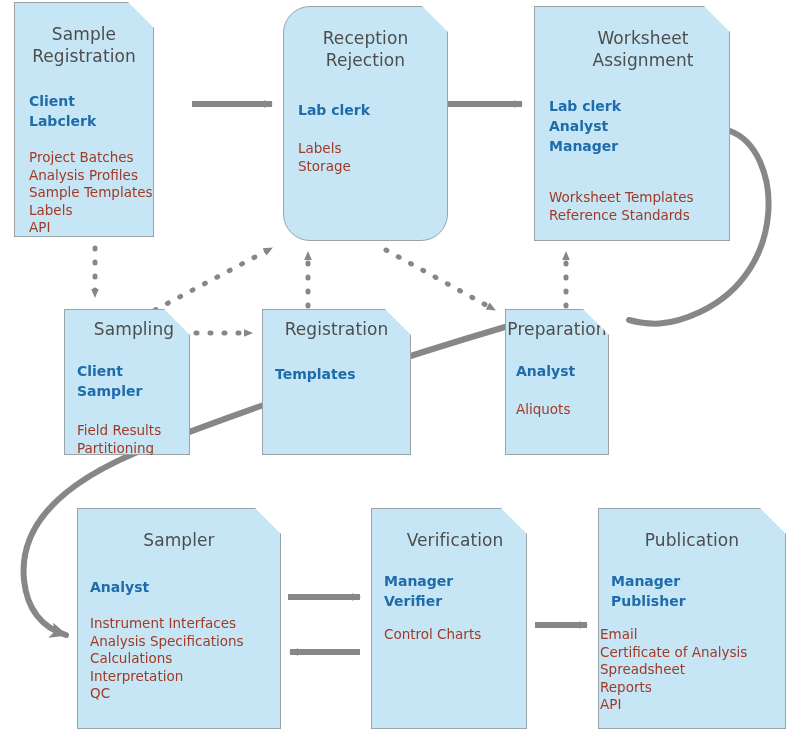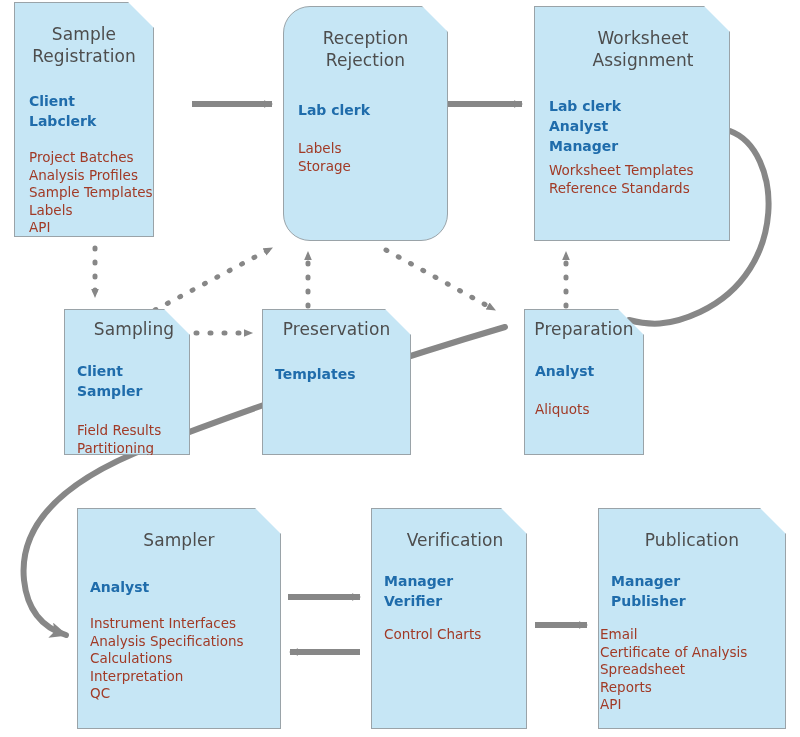--- a/index.html
+++ b/index.html
@@ -72,32 +72,32 @@
   #node-sample-registration .node-features { left: 14px; top: 146px; }
 
   #node-reception-rejection { left: 283px; top: 6px;   width: 165px; height: 235px; border-radius: 27px; }
   #node-reception-rejection .node-title    { top: 20px; }
   #node-reception-rejection .node-roles    { left: 14px; top: 93px; }
   #node-reception-rejection .node-features { left: 14px; top: 133px; }
 
   #node-worksheet-assignment { left: 534px; top: 6px;  width: 196px; height: 235px; }
   #node-worksheet-assignment .node-title    { top: 20px; margin-left: 22px; }
   #node-worksheet-assignment .node-roles    { left: 14px; top: 89px; }
-  #node-worksheet-assignment .node-features { left: 14px; top: 155px; }
+  #node-worksheet-assignment .node-features { left: 14px; top: 182px; }
 
   #node-sampling    { left: 64px;  top: 309px; width: 126px; height: 146px; }
   #node-sampling .node-title    { top: 8px; padding-left: 14px; }
   #node-sampling .node-roles    { left: 12px; top: 51px; }
   #node-sampling .node-features { left: 12px; top: 112px; }
 
   #node-preservation { left: 262px; top: 309px; width: 149px; height: 146px; }
   #node-preservation .node-title    { top: 8px; }
   #node-preservation .node-roles    { left: 12px; top: 54px; }
 
-  #node-preparation  { left: 524px; top: 309px; width: 120px; height: 146px; }
+  #node-preparation  { left: 505px; top: 309px; width: 104px; height: 146px; }
   #node-preparation .node-title    { top: 8px; }
   #node-preparation .node-roles    { left: 10px; top: 51px; }
   #node-preparation .node-features { left: 10px; top: 91px; text-align: center; }
 
   #node-analysis    { left: 77px;  top: 508px; width: 204px; height: 221px; }
   #node-analysis .node-title    { top: 20px; }
   #node-analysis .node-roles    { left: 12px; top: 68px; }
   #node-analysis .node-features { left: 12px; top: 106px; }
 
   #node-verification { left: 371px; top: 508px; width: 156px; height: 221px; }
@@ -219,21 +219,21 @@
       <div class="node-title">Sampling</div>
       <div class="node-roles">Client
 Sampler</div>
       <div class="node-features">Field Results
 Partitioning</div>
     </div>
   </div>
 
   <div class="node" id="node-preservation">
     <div class="node-inner">
-      <div class="node-title">Preservation</div>
+      <div class="node-title">Registration</div>
       <div class="node-roles">Templates</div>
       <div class="node-features"></div>
     </div>
   </div>
 
   <div class="node" id="node-preparation">
     <div class="node-inner">
       <div class="node-title">Preparation</div>
       <div class="node-roles">Analyst</div>
       <div class="node-features">Aliquots</div>

